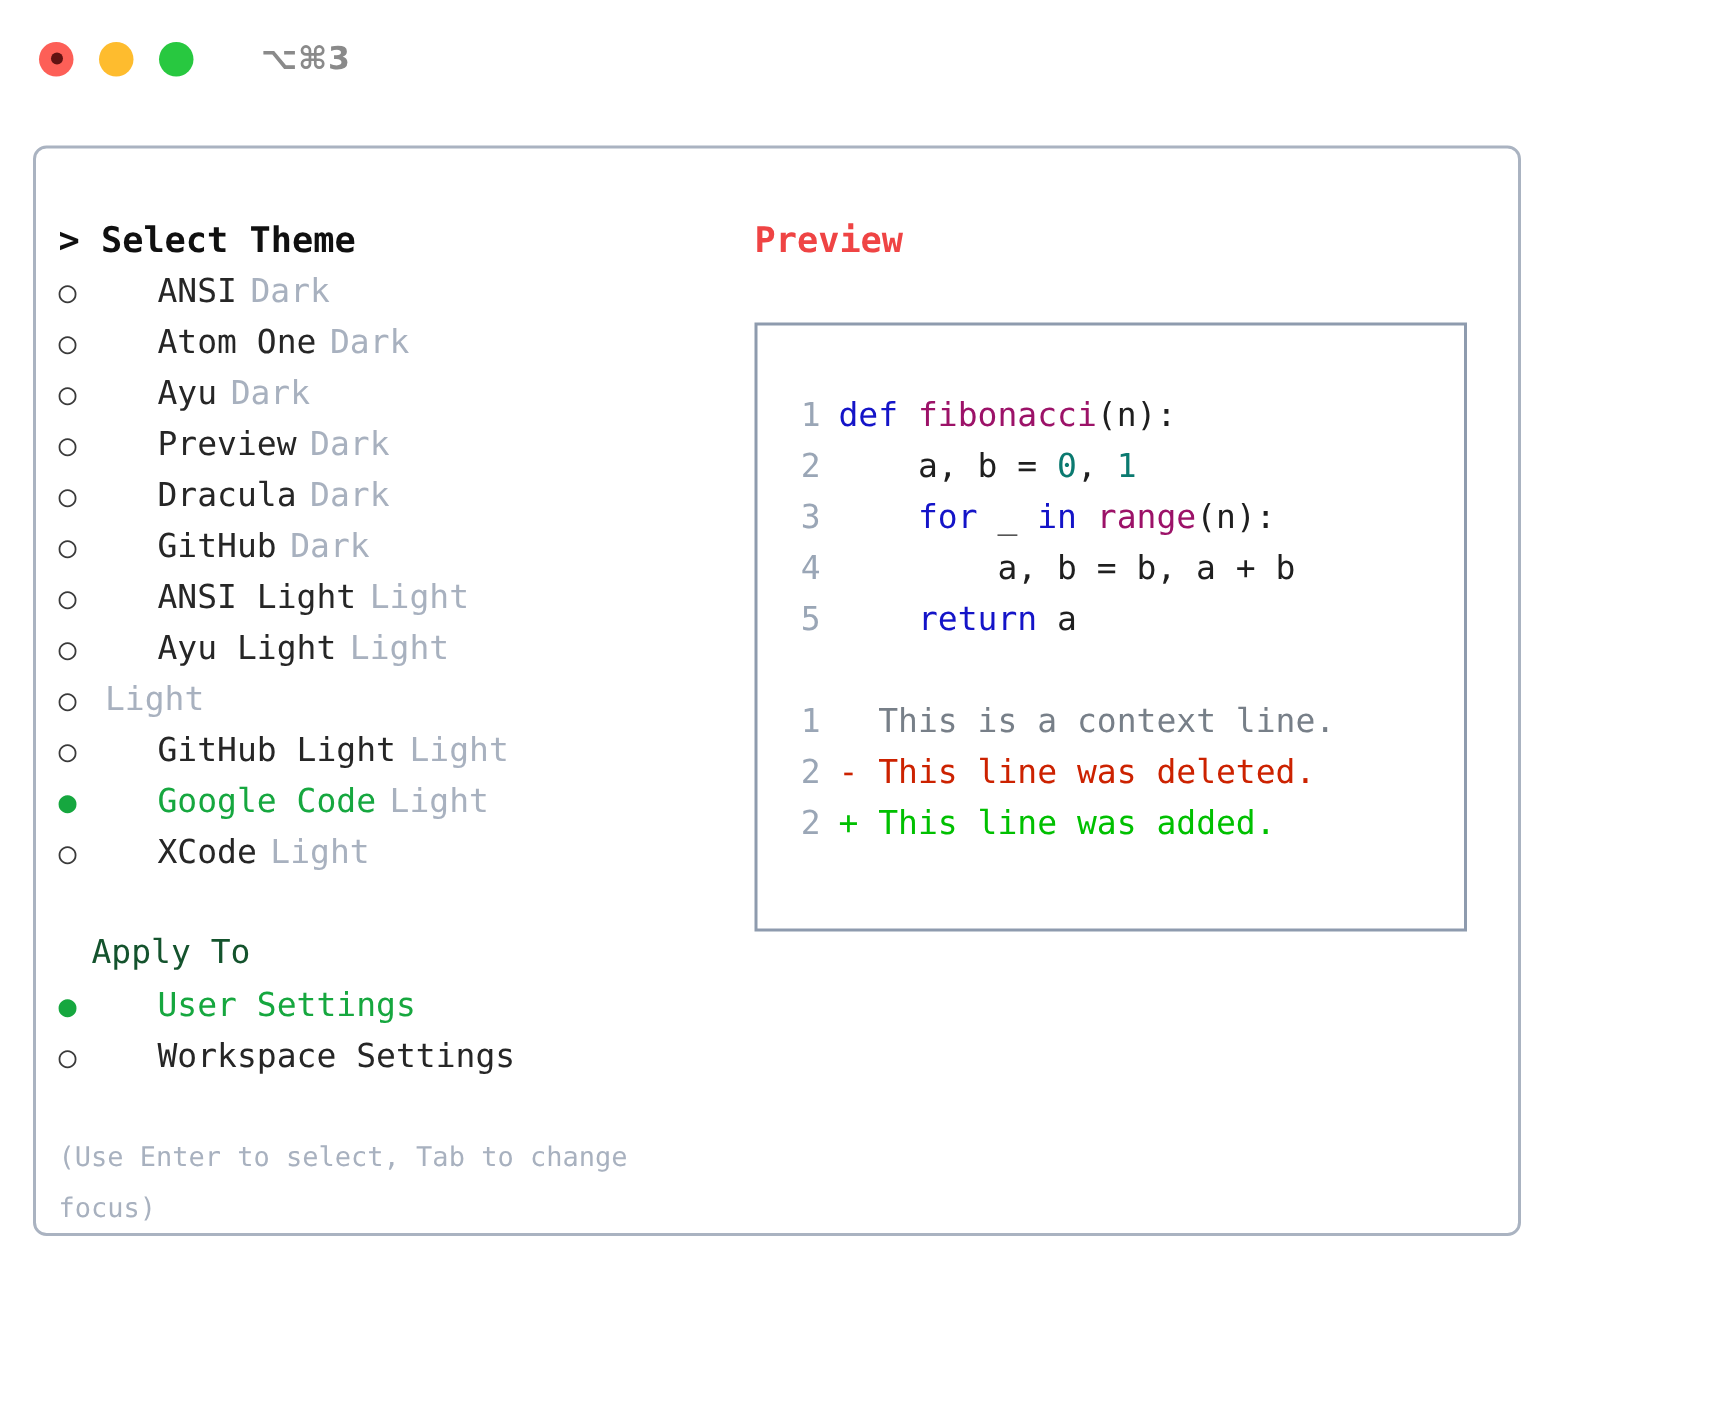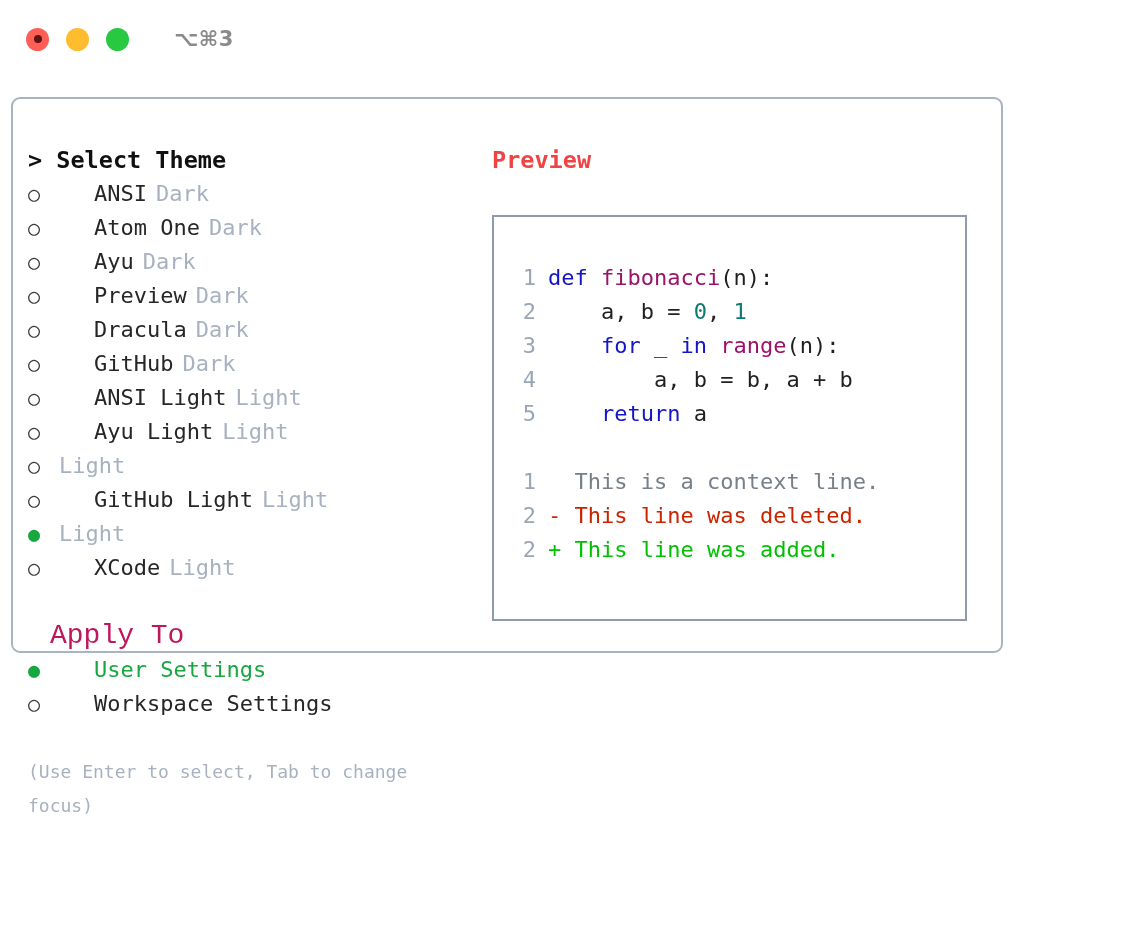--- a/index.html
+++ b/index.html
@@ -64,24 +64,24 @@
     font-size: 21px;
     font-weight: 700;
     color: #8a8a8a;
     letter-spacing: 0.5px;
     font-family: "DejaVu Sans", "Liberation Sans", sans-serif;
   }
 
   
   .panel {
     position: absolute;
-    left: 11px;
+    left: 22px;
     top: 97px;
     width: 992px;
-    height: 556px;
+    height: 727px;
     border: 2px solid #aab3c1;
     border-radius: 9px;
     box-sizing: border-box;
     background: #ffffff;
   }
 
   
   .left-col {
     position: absolute;
     left: 15px;
@@ -117,26 +117,25 @@
   .opt-label  { color: #262626; margin-left: 44px; }
   .opt-label.sel { color: #16a73f; }
   .opt-suffix {
     color: #a8b1bf;
     margin-left: 9px;
   }
 
   .section-gap { height: 34px; }
 
   .apply-header {
-    font-size: 28px;
-    color: #be185d;
+    font-size: 22px;
+    color: #14532d;
     line-height: 34px;
     padding-left: 22px;
     white-space: pre;
-    font-family: Liberation Mono, monospace;
   }
 
   .hint {
     margin-top: 34px;
     font-size: 18px;
     line-height: 34px;
     color: #a8b1bf;
     width: 410px;
     white-space: pre-wrap;
   }
@@ -213,21 +212,21 @@
           <div class="opt-row"><span class="bullet">○</span><span class="opt-label">ANSI</span><span class="opt-suffix">Dark</span></div>
           <div class="opt-row"><span class="bullet">○</span><span class="opt-label">Atom One</span><span class="opt-suffix">Dark</span></div>
           <div class="opt-row"><span class="bullet">○</span><span class="opt-label">Ayu</span><span class="opt-suffix">Dark</span></div>
           <div class="opt-row"><span class="bullet">○</span><span class="opt-label">Preview</span><span class="opt-suffix">Dark</span></div>
           <div class="opt-row"><span class="bullet">○</span><span class="opt-label">Dracula</span><span class="opt-suffix">Dark</span></div>
           <div class="opt-row"><span class="bullet">○</span><span class="opt-label">GitHub</span><span class="opt-suffix">Dark</span></div>
           <div class="opt-row"><span class="bullet">○</span><span class="opt-label">ANSI Light</span><span class="opt-suffix">Light</span></div>
           <div class="opt-row"><span class="bullet">○</span><span class="opt-label">Ayu Light</span><span class="opt-suffix">Light</span></div>
           <div class="opt-row"><span class="bullet">○</span><span class="opt-suffix">Light</span></div>
           <div class="opt-row"><span class="bullet">○</span><span class="opt-label">GitHub Light</span><span class="opt-suffix">Light</span></div>
-          <div class="opt-row"><span class="bullet sel">●</span><span class="opt-suffix">Light</span></div>
+          <div class="opt-row"><span class="bullet sel">●</span><span class="opt-label sel">Google Code</span><span class="opt-suffix">Light</span></div>
           <div class="opt-row"><span class="bullet">○</span><span class="opt-label">XCode</span><span class="opt-suffix">Light</span></div>
         </div>
 
       <div class="section-gap"></div>
 
       <div class="apply-header">Apply To</div>
       <div id="apply-options">
           <div class="opt-row"><span class="bullet sel">●</span><span class="opt-label sel">User Settings</span></div>
           <div class="opt-row"><span class="bullet">○</span><span class="opt-label">Workspace Settings</span></div>
         </div>

